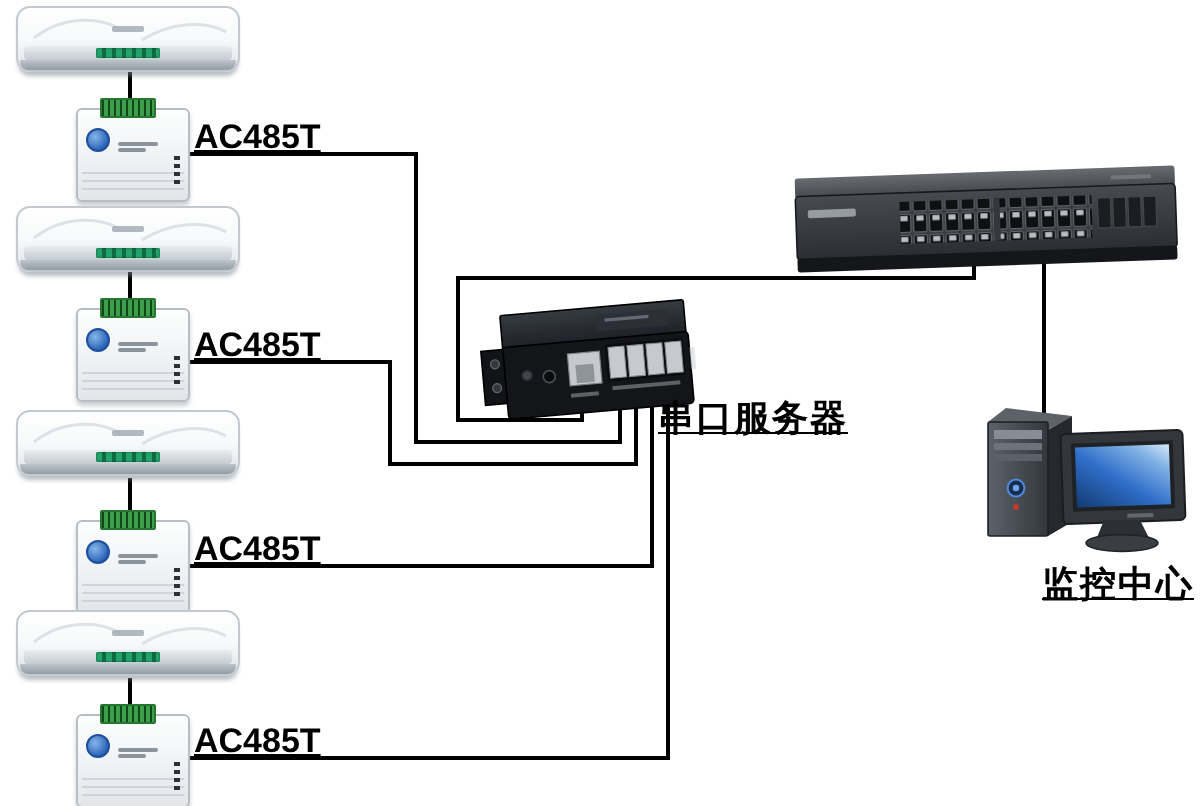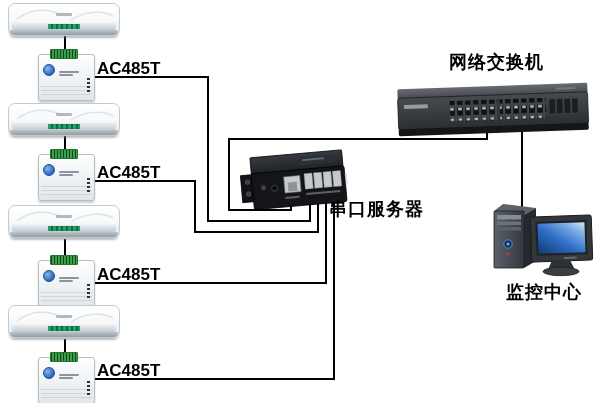--- a/index.html
+++ b/index.html
@@ -1,21 +1,21 @@
 <!DOCTYPE html>
 <html><head>
 <meta charset="utf-8">
 <style>
   html,body{margin:0;padding:0;background:#fff;}
   #stage{position:relative;width:600px;height:403px;background:#ffffff;overflow:hidden;
          font-family:"Liberation Sans",sans-serif;}
   
   #wires{position:absolute;left:0;top:0;z-index:1;}
   #hardware{position:absolute;left:0;top:0;z-index:2;pointer-events:none;}
-  .lbl{position:absolute;z-index:4;color:#000;font-weight:bold;white-space:nowrap;}
+  .lbl{position:absolute;z-index:4;color:#000;font-weight:bold;white-space:nowrap;text-decoration:underline;}
   .lbl-adapter{font-size:17px;letter-spacing:0;}
   .lbl-cjk{font-size:18px;letter-spacing:1px;}
 
   
   .ac{position:absolute;left:8px;width:110px;height:31px;z-index:2;border-radius:7px;
       background:linear-gradient(180deg,#ffffff 0%,#f7f9fa 50%,#eaeef1 78%,#dde2e6 100%);
       border:1px solid #c3c9ce;box-shadow:0 3px 2px -1px rgba(125,134,142,.55);}
   .ac-swirls{position:absolute;left:0;top:0;}
   .ac-logo{position:absolute;left:50%;top:9px;width:16px;height:3px;margin-left:-8px;
       background:#a4adb5;border-radius:1px;opacity:.85;}
@@ -256,15 +256,14 @@
         <rect x="536" y="221" width="51" height="34" fill="#1f2225"></rect>
         <rect x="538" y="223" width="47" height="30" fill="url(#scr)"></rect>
         <rect x="563" y="257" width="13" height="2" fill="#6a7076" opacity="0.85"></rect>
       </g>
       <path d="M552,260 L570,260 L575,270 L548,270 Z" fill="#2c2f34"></path>
       <ellipse cx="561" cy="271.5" rx="18" ry="4.2" fill="#3a3e43" stroke="#202327" stroke-width="0.8"></ellipse>
     </g>
   </svg>
 
   <div class="lbl lbl-cjk" style="left:329px;top:197px">串口服务器</div>
-  <div class="lbl lbl-cjk" style="left:449px;top:50px">网络交换机</div>
-  <div class="lbl lbl-cjk" style="left:506px;top:280px">监控中心</div>
+  <div class="lbl lbl-cjk" style="left:521px;top:280px">监控中心</div>
 </div>
 
 </body></html>

